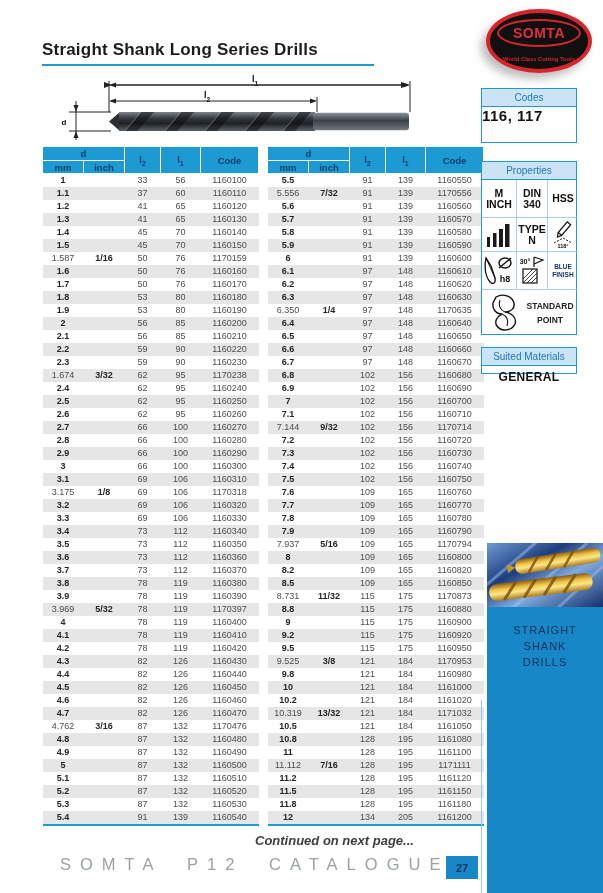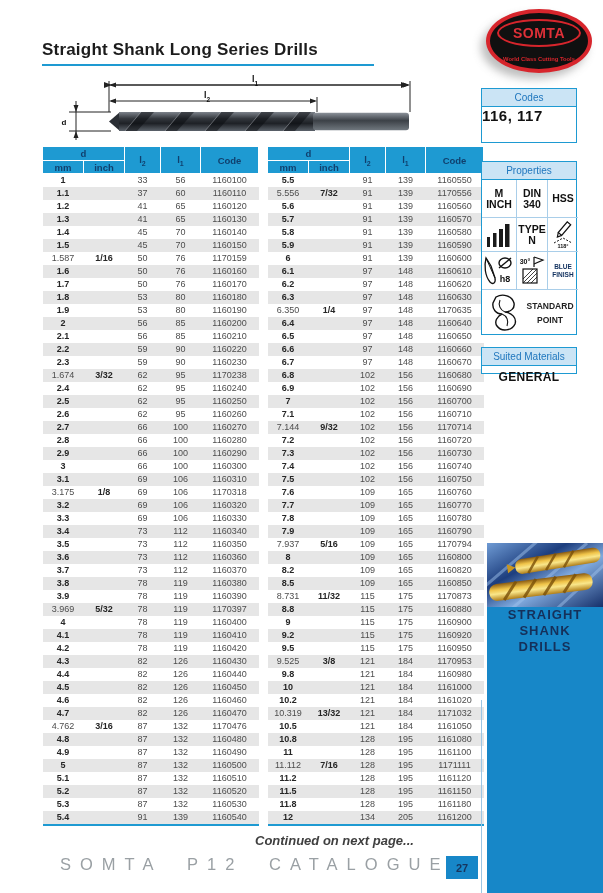--- a/index.html
+++ b/index.html
@@ -45,21 +45,21 @@
   .pcell:nth-child(3n){border-right:none;}
   .pcell.r2{height:33px;}
   .pcell.small{font-size:6.5px;color:#10305e;line-height:7.5px;}
   .pcell-wide{display:flex;align-items:center;justify-content:center;gap:6px;height:46px;
     font-size:8.5px;font-weight:bold;color:#222;text-align:center;line-height:14px;}
   .suited-box{top:347px;height:27px;}
   .suited-val{text-align:center;font-size:12px;font-weight:bold;color:#111;padding-top:4px;letter-spacing:.3px;}
   
   .side-image{position:absolute;left:487px;top:543px;width:116px;height:64px;overflow:hidden;}
   .side-panel{position:absolute;left:487px;top:607px;width:116px;height:286px;background:#1787C8;}
-  .panel-label{margin-top:0;text-align:center;font-size:13px;font-weight:bold;color:#15305A;
+  .panel-label{margin-top:15px;text-align:center;font-size:11px;font-weight:normal;color:#15305A;
     letter-spacing:1px;line-height:16px;}
   .side-rule{position:absolute;left:481px;top:700px;width:1px;height:193px;background:#9CC6E4;}
   
   .footer-cat{position:absolute;left:60px;top:855px;font-size:16.5px;color:#9aa0a4;letter-spacing:9px;word-spacing:12px;}
   .page-badge{position:absolute;left:446px;top:856px;width:32px;height:23px;background:#1787C8;
     display:flex;align-items:center;justify-content:center;color:#16355E;font-weight:bold;font-size:11px;}
   .icon{display:block;}
 </style>
 </head>
 <body>

